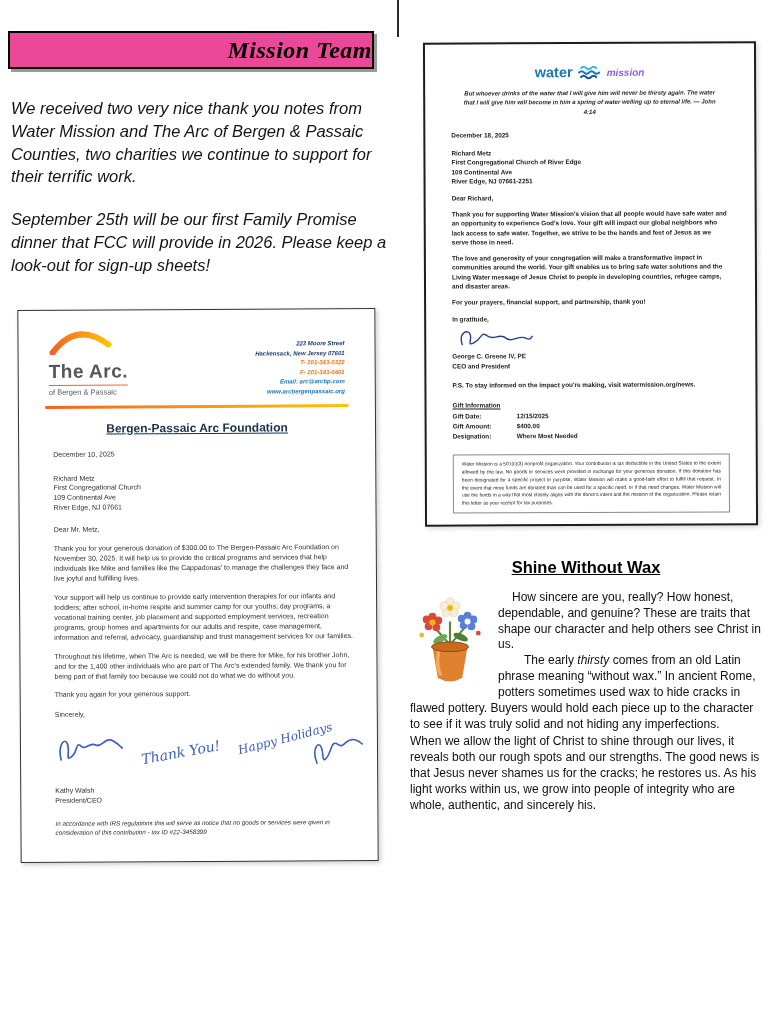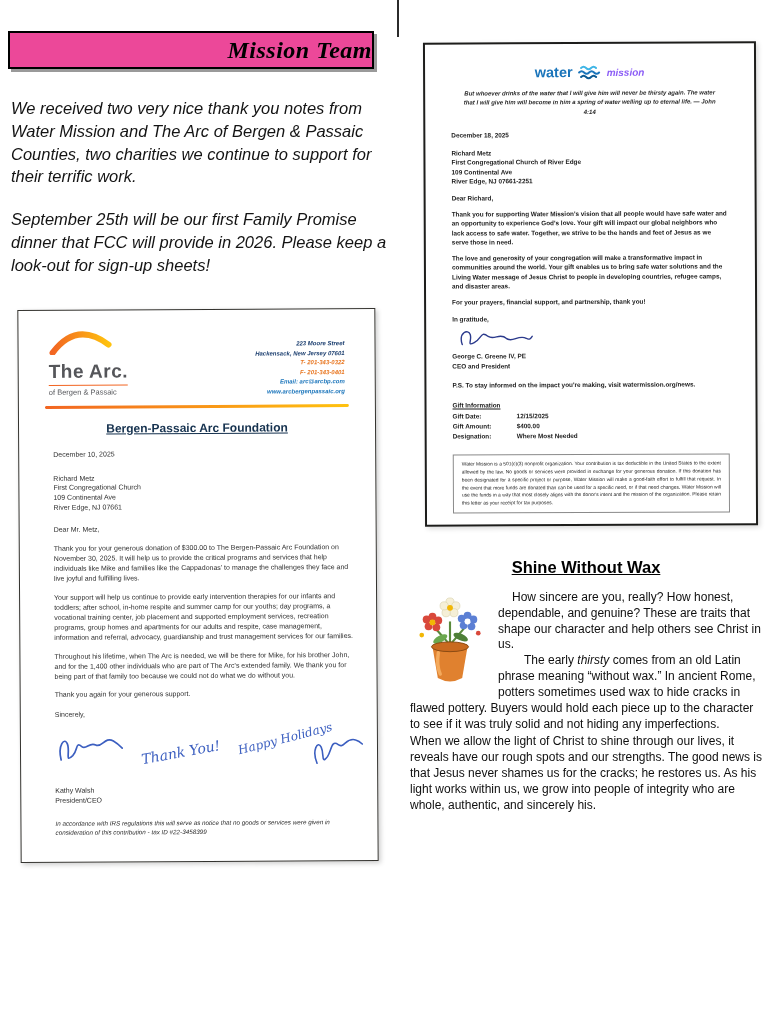--- a/index.html
+++ b/index.html
@@ -259,17 +259,17 @@
 
         <circle cx="10" cy="44" r="2.4" fill="#F2B705"></circle>
         <circle cx="68" cy="42" r="2.4" fill="#D9483B"></circle>
 
         <path d="M21 56 h36 l-5.5 32 q-12.5 7 -25 0 z" fill="#E0812F"></path>
         <path d="M27 62 q-2 13 2 22" stroke="#F4AA5C" stroke-width="3.5" fill="none" stroke-linecap="round"></path>
         <ellipse cx="39" cy="56" rx="19" ry="5" fill="#C96A1F" stroke="#8A4A12" stroke-width="1"></ellipse>
       </svg>
       <p class="a-p1">How sincere are you, really? How honest, dependable, and genuine? These are traits that shape our character and help others see Christ in us.</p>
       <p class="a-p2"><span>The early </span><i>thirsty</i><span> comes from an old Latin phrase meaning “without wax.” In ancient Rome, potters sometimes used wax to hide cracks in flawed pottery. Buyers would hold each piece up to the character to see if it was truly solid and not hiding any imperfections.</span></p>
-      <p class="a-p3">When we allow the light of Christ to shine through our lives, it reveals have our rough spots and our strengths. The good news is that Jesus never shames us for the cracks; he restores us. As his light works within us, we grow into people of integrity who are whole, authentic, and sincerely his.</p>
+      <p class="a-p3">When we allow the light of Christ to shine through our lives, it reveals both our rough spots and our strengths. The good news is that Jesus never shames us for the cracks; he restores us. As his light works within us, we grow into people of integrity who are whole, authentic, and sincerely his.</p>
     </div>
   </div>
 
 </div>
 
 </body></html>

